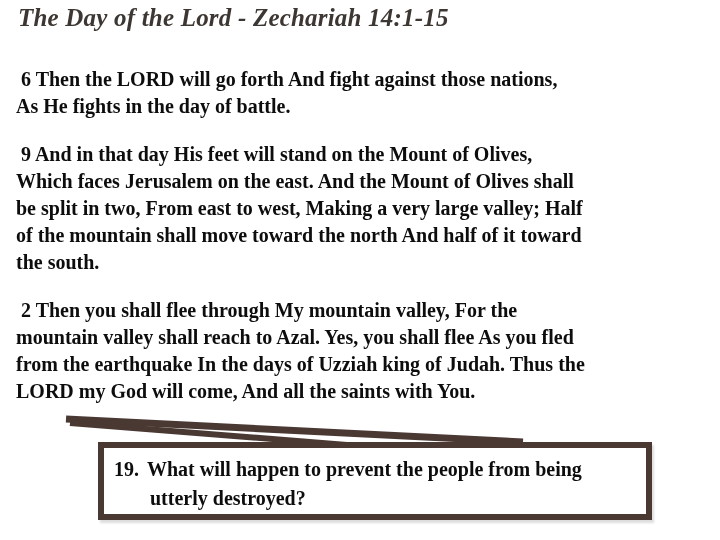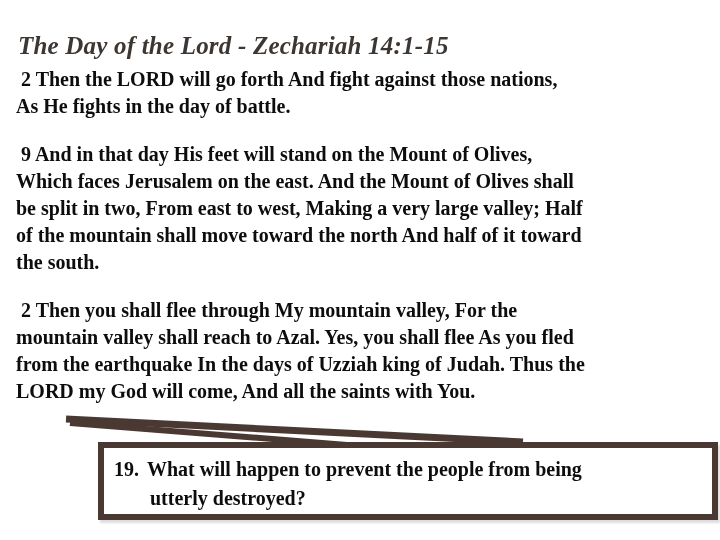--- a/index.html
+++ b/index.html
@@ -7,21 +7,21 @@
     position: relative;
     width: 720px;
     height: 540px;
     background: #ffffff;
     overflow: hidden;
     font-family: "Liberation Serif", "DejaVu Serif", serif;
   }
   .slide-title {
     position: absolute;
     left: 18px;
-    top: 32px;
+    top: 4px;
     margin: 0;
     font-size: 25px;
     font-weight: bold;
     font-style: italic;
     color: #3d3733;
     letter-spacing: 0.2px;
     white-space: pre;
   }
   .verses {
     position: absolute;
@@ -45,21 +45,21 @@
     height: 540px;
     pointer-events: none;
   }
   .pointer-svg line {
     stroke: #4a3933;
   }
   .question-box {
     position: absolute;
     left: 98px;
     top: 442px;
-    width: 620px;
+    width: 554px;
     height: 78px;
     box-sizing: border-box;
     border: 6px solid #4a3933;
     background: #ffffff;
     box-shadow: 2px 3px 2px rgba(120,120,120,0.25);
     padding: 7px 10px 0 10px;
   }
   .question-line {
     margin: 0;
     font-size: 20px;
@@ -73,21 +73,21 @@
   .question-number { padding-right: 8px; }
 </style>
 </head>
 <body>
 
 <div class="slide">
 
   <h1 class="slide-title">The Day of the Lord - Zechariah 14:1-15</h1>
 
   <div class="verses">
-    <p class="verse"> 2 Then the LORD will go forth And fight against those nations,
+    <p class="verse"> 6 Then the LORD will go forth And fight against those nations,
 As He fights in the day of battle.</p>
     <p class="verse"> 9 And in that day His feet will stand on the Mount of Olives,
 Which faces Jerusalem on the east. And the Mount of Olives shall
 be split in two, From east to west, Making a very large valley; Half
 of the mountain shall move toward the north And half of it toward
 the south.</p>
     <p class="verse"> 2 Then you shall flee through My mountain valley, For the
 mountain valley shall reach to Azal. Yes, you shall flee As you fled
 from the earthquake In the days of Uzziah king of Judah. Thus the
 LORD my God will come, And all the saints with You.</p>

